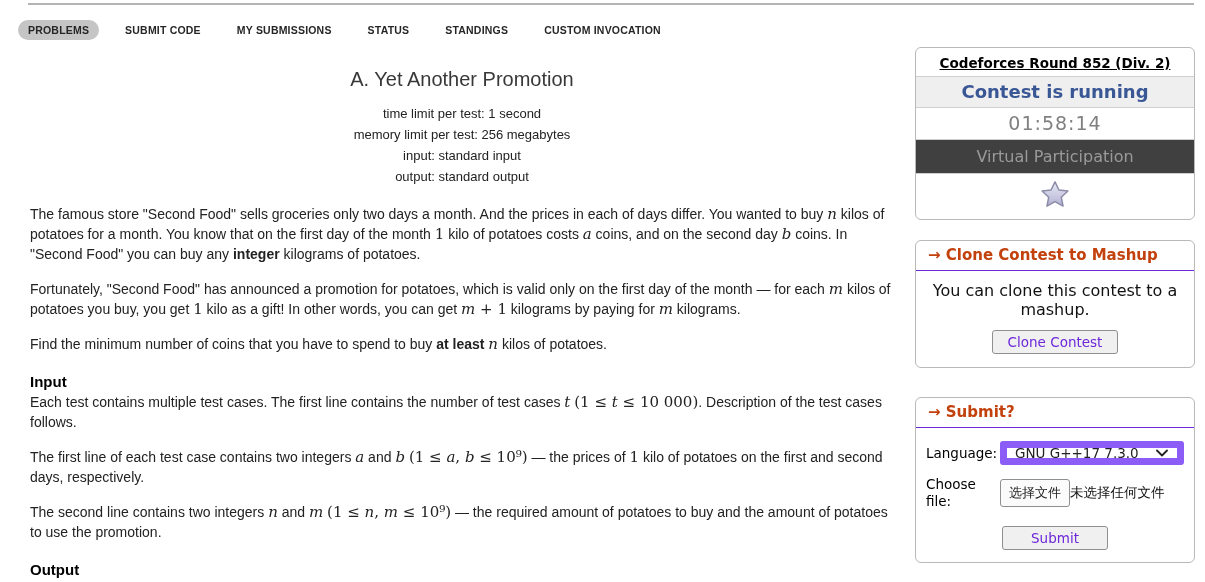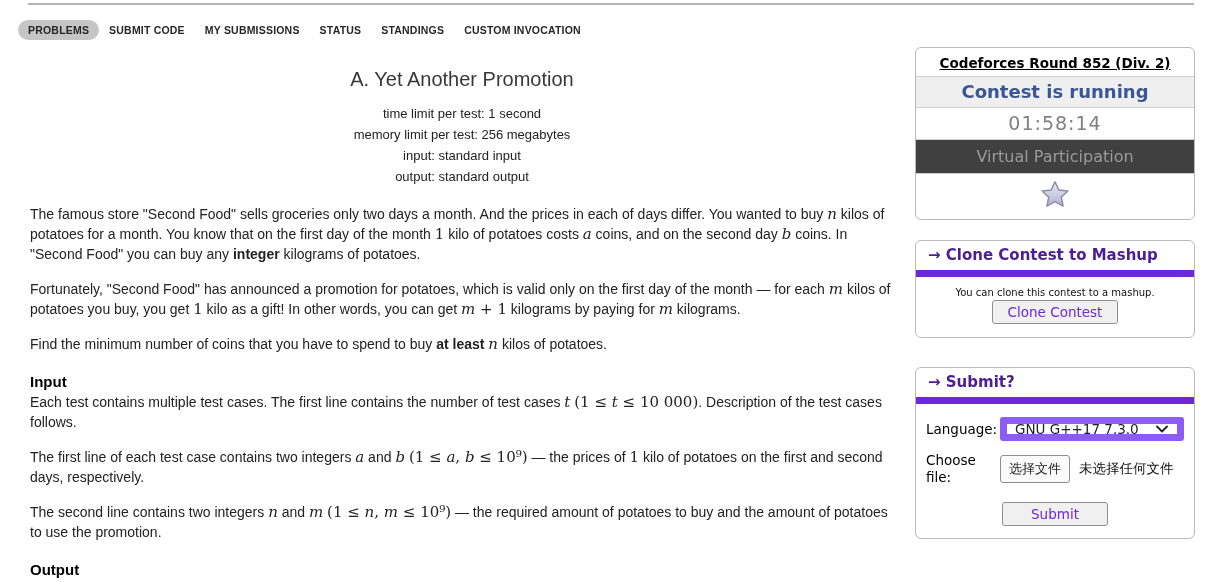--- a/index.html
+++ b/index.html
@@ -3,21 +3,21 @@
 <meta charset="utf-8">
 <style>
   * { box-sizing: border-box; margin: 0; padding: 0; }
   html, body { width: 1205px; height: 582px; overflow: hidden; background: #fff; }
   body { font-family: "Liberation Sans", sans-serif; color: #222; position: relative; }
 
   
   .top-rule { position: absolute; left: 28px; top: 3px; width: 1166px; height: 2px; background: #b4b4b4; }
 
   
-  .tabs { position: absolute; left: 18px; top: 20px; display: flex; align-items: center; }
+  .tabs { position: absolute; left: 18px; top: 20px; display: flex; gap: 16px; align-items: center; }
   .tab { font-size: 10.5px; font-weight: 700; color: #262626; letter-spacing: .2px;
          padding: 4px 10px; border-radius: 10px; cursor: pointer; white-space: nowrap; }
   .tab.active { background: #c5c5c5; }
 
   
   .main { position: absolute; left: 30px; top: 58px; width: 864px; }
   .p-title { text-align: center; font-size: 20px; font-weight: 400; color: #383838; margin: 10px 0 12px; }
   .limits { text-align: center; font-size: 13px; line-height: 21px; color: #222; margin-bottom: 17px; }
   .stmt { font-size: 14px; line-height: 20px; margin: 0 0 15px; }
   .sec-head { font-size: 15px; font-weight: 700; color: #000; margin: 19px 0 2px; }
@@ -37,37 +37,37 @@
   .row { text-align: center; border-bottom: 1px solid #cfcfcf; }
   .row:last-child { border-bottom: none; }
   .r-title { padding: 5px 6px 4px; }
   .r-title a { font-size: 13.5px; font-weight: 700; color: #000; text-decoration: underline; cursor: pointer; }
   .r-status { background: #efefef; padding: 4px 4px 5px; font-size: 18px; font-weight: 700; color: #3a5795; cursor: pointer; }
   .r-timer { padding: 4px 4px 5px; font-size: 19px; color: #808080; letter-spacing: 1px; }
   .r-mode { background: #404040; padding: 7px 4px; font-size: 16px; color: #9a9a9a; }
   .r-star { padding: 5px 4px 6px; }
   .star-btn { display: inline-block; cursor: pointer; line-height: 0; }
 
-  .box-head { padding: 5px 12px 6px; border-bottom: 7px solid #6d28d9; font-size: 15px; font-weight: 700; color: #4c1d95; }
+  .box-head { padding: 5px 12px 6px; border-bottom: 1px solid #6d28d9; font-size: 15px; font-weight: 700; color: #c2410c; }
   .box-body { padding: 10px 10px 13px; text-align: center; }
-  .clone-text { font-size: 10px; color: #111; margin-bottom: 2px; }
+  .clone-text { font-size: 16px; color: #111; margin-bottom: 11px; }
 
   .btn { display: inline-block; background: #f0f0f0; border: 1px solid #8f8f8f; border-radius: 3px;
          font-family: "DejaVu Sans", sans-serif; font-size: 13.5px; color: #6d28d9;
          padding: 3px 15px; cursor: pointer; text-align: center; }
 
   .form-body { padding: 13px 10px 12px 10px; }
   .form-row { display: flex; align-items: center; margin-bottom: 11px; }
   .form-row:last-child { margin-bottom: 0; }
   .f-label { width: 74px; flex: none; font-size: 13.5px; color: #000; line-height: 17px; }
   .select { flex: 1; height: 24px; border: 7px solid #8b5cf6; border-radius: 3px; background: #fff;
             display: flex; align-items: center; justify-content: space-between; padding: 0 9px 0 8px;
             font-size: 13.5px; cursor: pointer; }
   .chev { flex: none; margin-left: 6px; line-height: 0; }
-  .file-wrap { flex: 1; display: flex; align-items: center; gap: 9px; }
+  .file-wrap { flex: 1; display: flex; align-items: center; gap: 0; }
   .file-btn { background: #fbfbfb; border: 1px solid #8f8f8f; border-radius: 3px; font-size: 13px;
               padding: 4px 8px; cursor: pointer; white-space: nowrap; }
   .file-status { font-size: 13.5px; color: #111; white-space: nowrap; }
   .submit-row { justify-content: center; margin-top: 16px; }
   .submit-btn { padding: 3px 28px; }
 </style>
 </head>
 <body>
 
 <div class="top-rule"></div>

